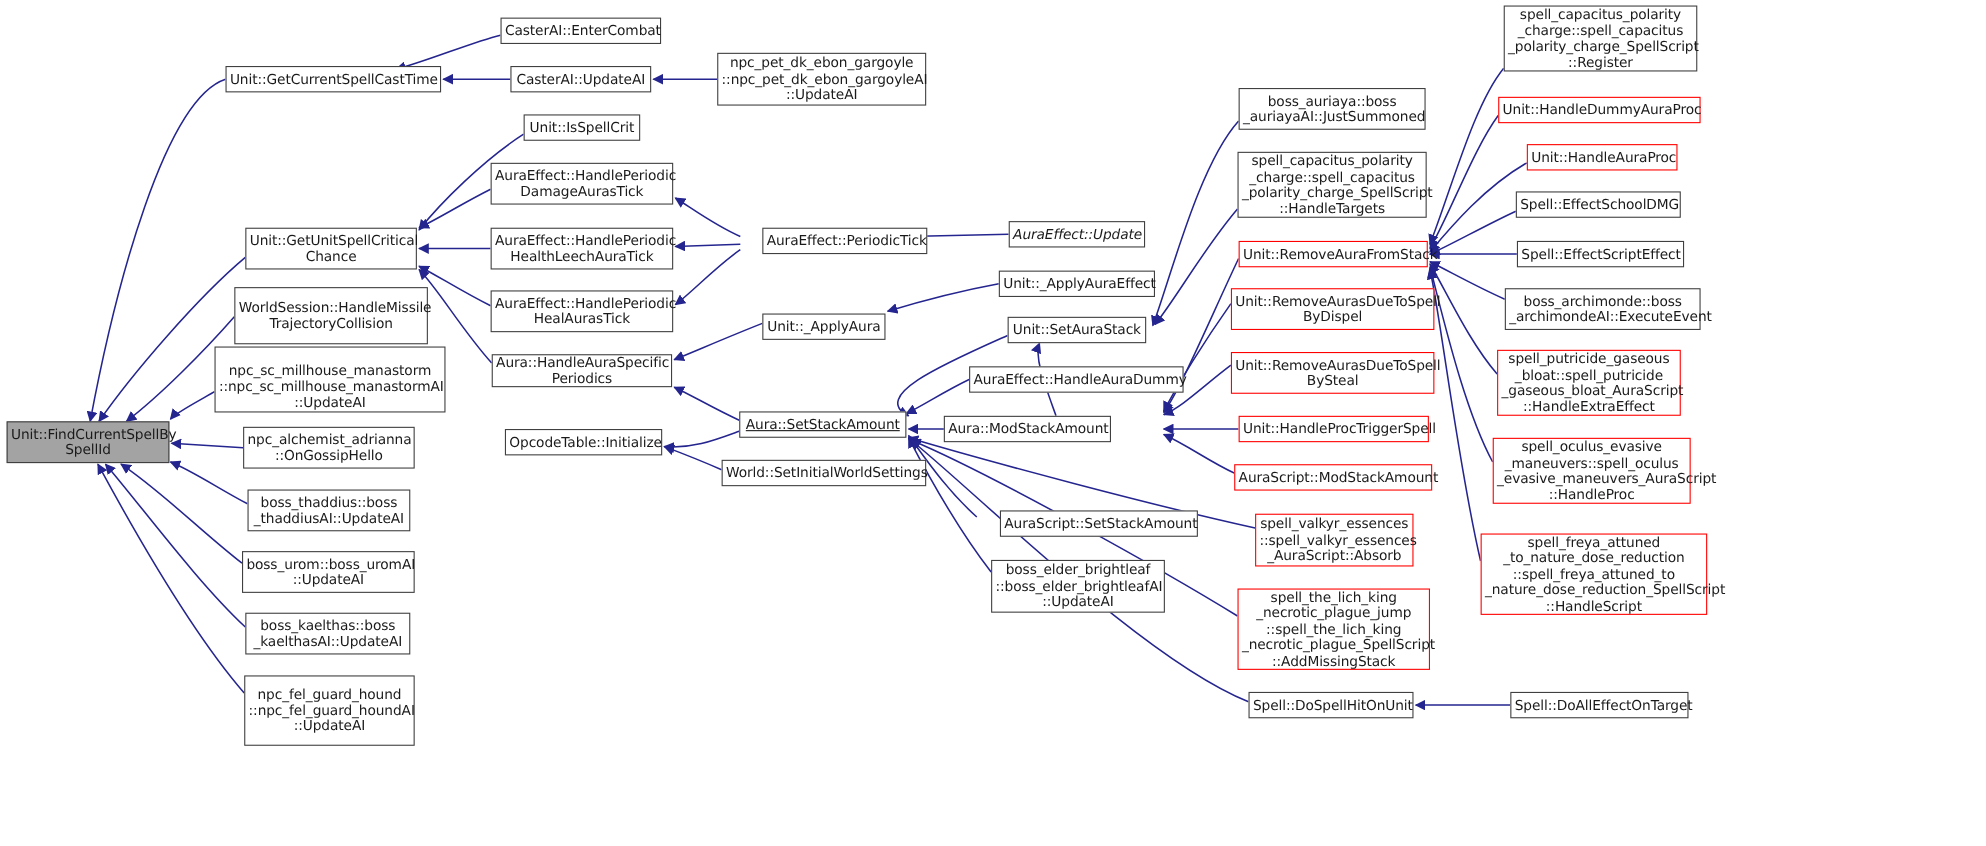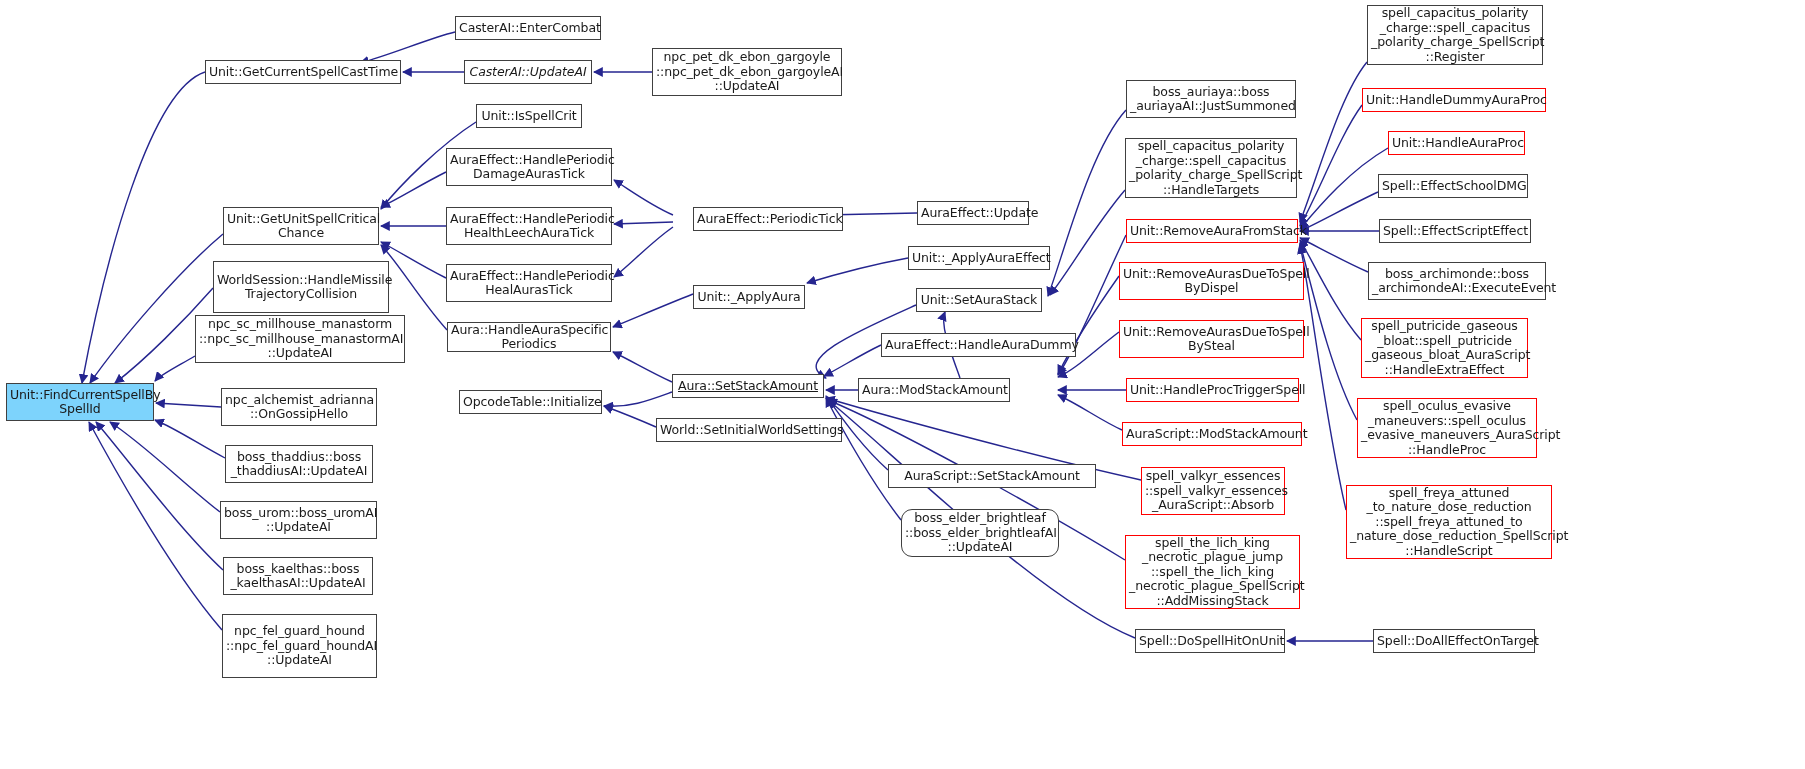--- a/index.html
+++ b/index.html
@@ -40,21 +40,21 @@
     line-height: 14.5px;
     letter-spacing: -0.1px;
     white-space: pre-line;
     padding: 1px 3px;
     z-index: 5;
   }
   .node.red {
     border-color: #ff0000;
   }
   .node.current {
-    background: #7dd3fc;
+    background: #a3a3a3;
     border-color: #404040;
   }
   .node span {
     display: block;
     width: 100%;
   }
 </style>
 </head>
 <body>
 
@@ -118,52 +118,52 @@
         <path d="M 1357,420 C 1330,370 1310,280 1300,243" marker-end="url(#arrow)"></path>
         <path d="M 1346,510 C 1325,420 1310,290 1300,245" marker-end="url(#arrow)"></path>
         <path d="M 1373,641 L 1287,641" marker-end="url(#arrow)"></path>
       </g>
   </svg>
   <div id="node-layer">
       <div class="node current" style="left: 6px; top: 383px; width: 148px; height: 38px;"><span>Unit::FindCurrentSpellBy
 SpellId</span></div>
       <div class="node" style="left: 205px; top: 60px; width: 196px; height: 24px;"><span>Unit::GetCurrentSpellCastTime</span></div>
       <div class="node" style="left: 455px; top: 16px; width: 146px; height: 24px;"><span>CasterAI::EnterCombat</span></div>
-      <div class="node" style="left: 464px; top: 60px; width: 128px; height: 24px; font-style: italic;"><span>CasterAI::UpdateAI</span></div>
+      <div class="node" style="left: 464px; top: 60px; width: 128px; height: 24px;"><span>CasterAI::UpdateAI</span></div>
       <div class="node" style="left: 652px; top: 48px; width: 190px; height: 48px;"><span>npc_pet_dk_ebon_gargoyle
 ::npc_pet_dk_ebon_gargoyleAI
 ::UpdateAI</span></div>
       <div class="node" style="left: 476px; top: 104px; width: 106px; height: 24px;"><span>Unit::IsSpellCrit</span></div>
       <div class="node" style="left: 223px; top: 207px; width: 156px; height: 38px;"><span>Unit::GetUnitSpellCritical
 Chance</span></div>
       <div class="node" style="left: 446px; top: 148px; width: 166px; height: 38px;"><span>AuraEffect::HandlePeriodic
 DamageAurasTick</span></div>
       <div class="node" style="left: 446px; top: 207px; width: 166px; height: 38px;"><span>AuraEffect::HandlePeriodic
 HealthLeechAuraTick</span></div>
       <div class="node" style="left: 446px; top: 264px; width: 166px; height: 38px;"><span>AuraEffect::HandlePeriodic
 HealAurasTick</span></div>
       <div class="node" style="left: 447px; top: 322px; width: 164px; height: 30px;"><span>Aura::HandleAuraSpecific
 Periodics</span></div>
       <div class="node" style="left: 673px; top: 207px; width: 150px; height: 24px; margin-left: 20px;"><span>AuraEffect::PeriodicTick</span></div>
-      <div class="node" style="left: 917px; top: 201px; width: 112px; height: 24px;"><span>AuraEffect::Update</span></div>
+      <div class="node" style="left: 917px; top: 201px; width: 124px; height: 24px; font-style: italic;"><span>AuraEffect::Update</span></div>
       <div class="node" style="left: 693px; top: 285px; width: 112px; height: 24px;"><span>Unit::_ApplyAura</span></div>
       <div class="node" style="left: 908px; top: 246px; width: 142px; height: 24px;"><span>Unit::_ApplyAuraEffect</span></div>
       <div class="node" style="left: 916px; top: 288px; width: 126px; height: 24px;"><span>Unit::SetAuraStack</span></div>
       <div class="node" style="left: 672px; top: 374px; width: 152px; height: 24px; text-decoration: underline;"><span>Aura::SetStackAmount</span></div>
       <div class="node" style="left: 881px; top: 333px; width: 195px; height: 24px;"><span>AuraEffect::HandleAuraDummy</span></div>
       <div class="node" style="left: 858px; top: 378px; width: 152px; height: 24px;"><span>Aura::ModStackAmount</span></div>
       <div class="node" style="left: 459px; top: 390px; width: 143px; height: 24px;"><span>OpcodeTable::Initialize</span></div>
       <div class="node" style="left: 656px; top: 418px; width: 186px; height: 24px;"><span>World::SetInitialWorldSettings</span></div>
-      <div class="node" style="left: 888px; top: 464px; width: 208px; height: 24px;"><span>AuraScript::SetStackAmount</span></div>
-      <div class="node" style="left: 901px; top: 509px; width: 158px; height: 48px; border-radius: 11px;"><span>boss_elder_brightleaf
+      <div class="node" style="left: 909px; top: 464px; width: 180px; height: 24px;"><span>AuraScript::SetStackAmount</span></div>
+      <div class="node" style="left: 901px; top: 509px; width: 158px; height: 48px;"><span>boss_elder_brightleaf
 ::boss_elder_brightleafAI
 ::UpdateAI</span></div>
       <div class="node" style="left: 213px; top: 261px; width: 176px; height: 52px;"><span>WorldSession::HandleMissile
 TrajectoryCollision</span></div>
-      <div class="node" style="left: 195px; top: 315px; width: 210px; height: 48px;"><span>npc_sc_millhouse_manastorm
+      <div class="node" style="left: 195px; top: 315px; width: 210px; height: 60px; align-items: flex-end;"><span>npc_sc_millhouse_manastorm
 ::npc_sc_millhouse_manastormAI
 ::UpdateAI</span></div>
       <div class="node" style="left: 221px; top: 388px; width: 156px; height: 38px;"><span>npc_alchemist_adrianna
 ::OnGossipHello</span></div>
       <div class="node" style="left: 225px; top: 445px; width: 148px; height: 38px;"><span>boss_thaddius::boss
 _thaddiusAI::UpdateAI</span></div>
       <div class="node" style="left: 220px; top: 501px; width: 157px; height: 38px;"><span>boss_urom::boss_uromAI
 ::UpdateAI</span></div>
       <div class="node" style="left: 223px; top: 557px; width: 150px; height: 38px;"><span>boss_kaelthas::boss
 _kaelthasAI::UpdateAI</span></div>

